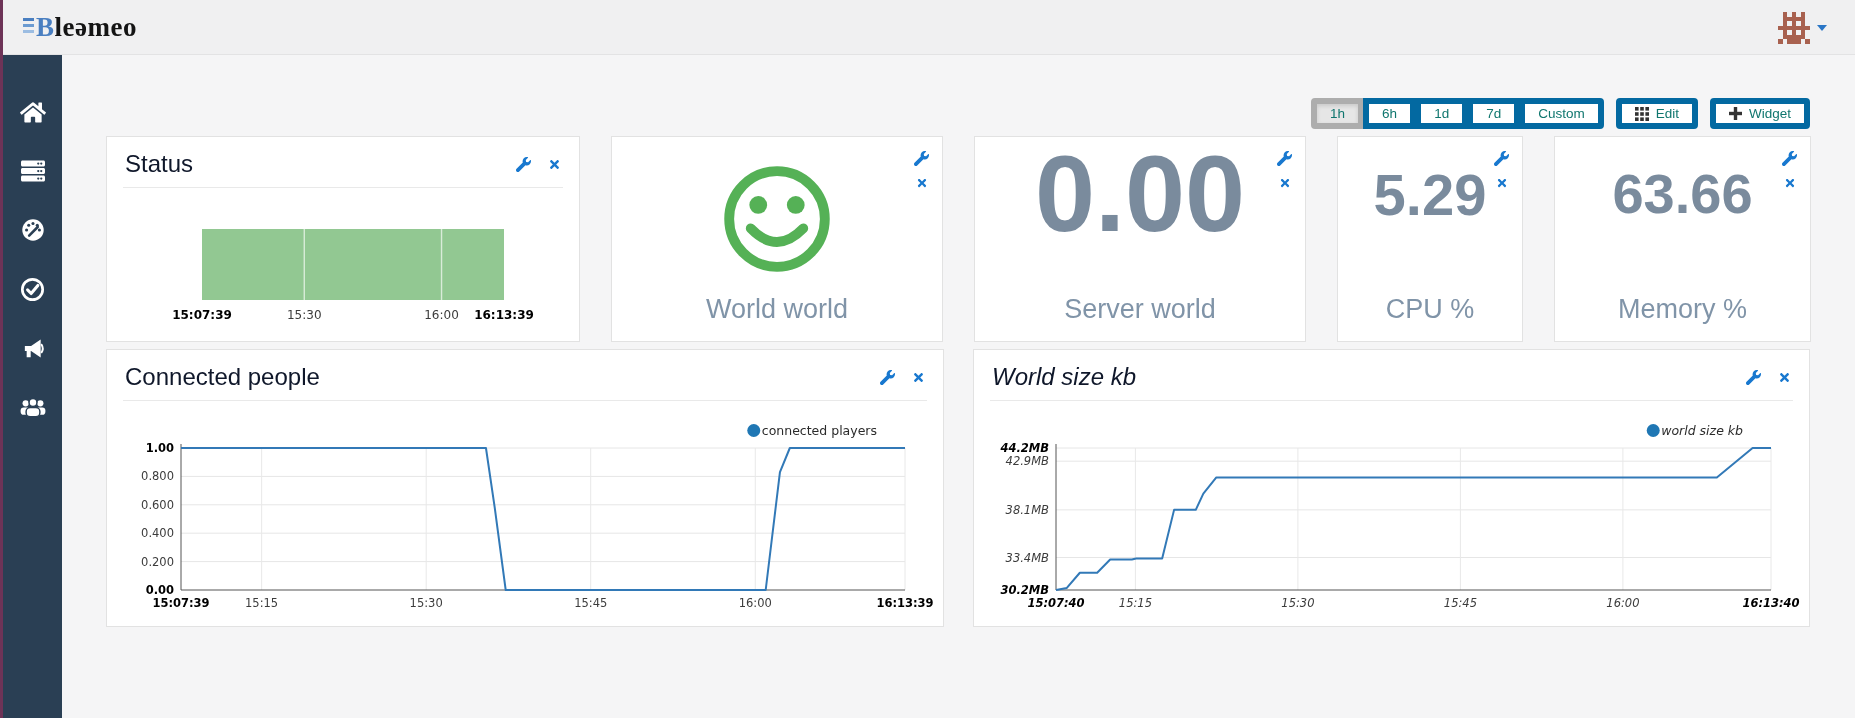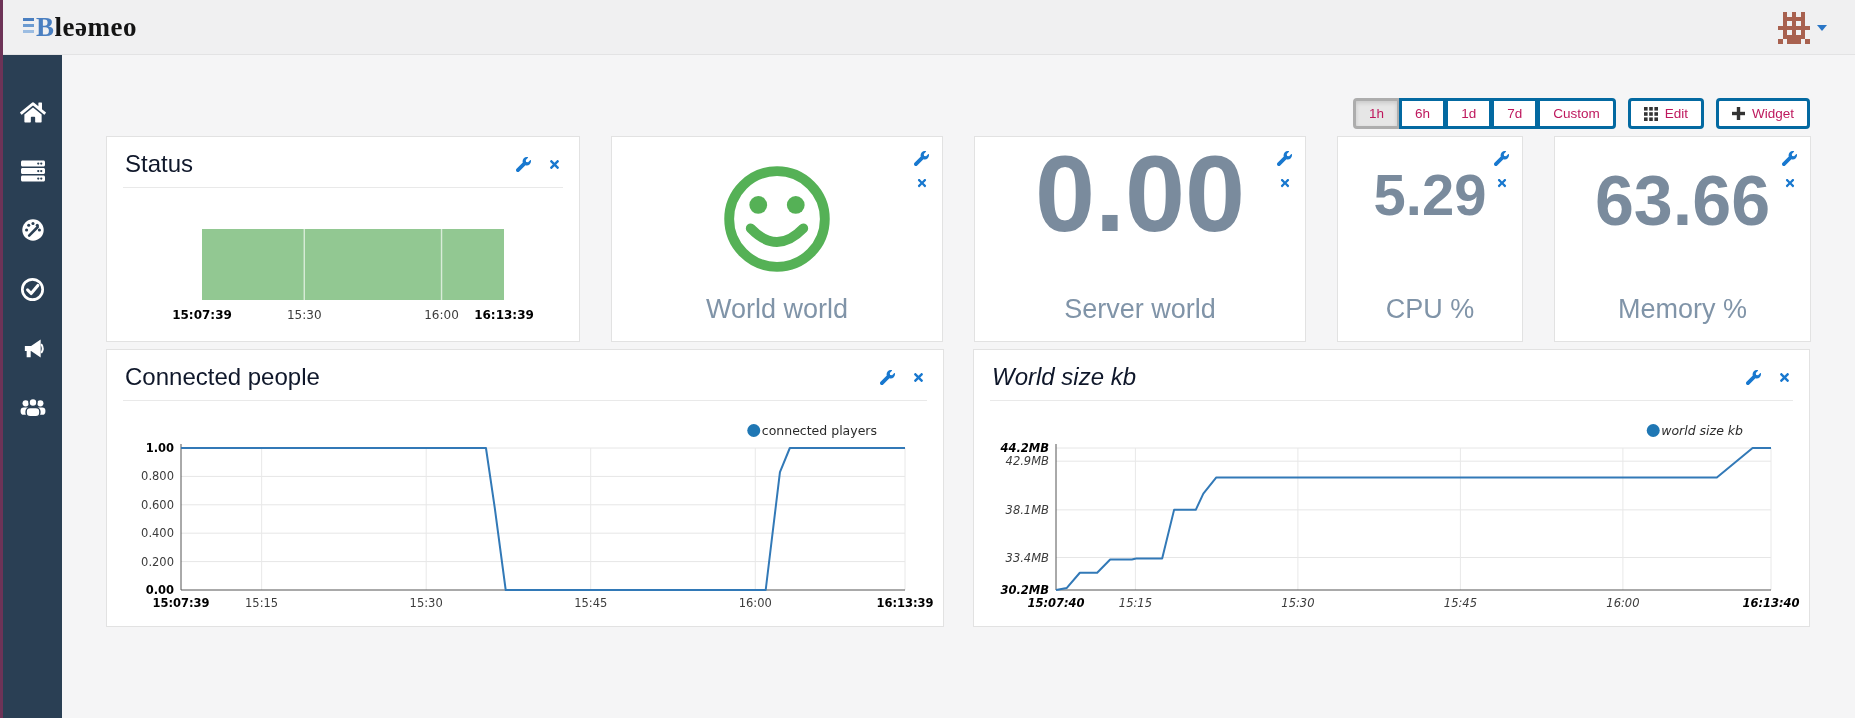--- a/index.html
+++ b/index.html
@@ -38,21 +38,21 @@
     display:flex; flex-direction:column; align-items:center;
     padding-top:46px; gap:33px;
   }
   .side-item { width:59px; height:26px; display:flex; justify-content:center; align-items:center; cursor:pointer; }
   .side-item svg { fill:#ffffff; }
   
   .main { position:absolute; left:62px; top:56px; width:1793px; height:662px; }
   .toolbar { position:absolute; top:42px; right:45px; display:flex; gap:12px; }
   .btn-group { display:flex; }
   .btn {
-    height:31px; background:#fff; border:3px solid #0369a1; color:#be185d;
+    height:31px; background:#fff; border:6px solid #0369a1; color:#0f766e;
     font-size:13.5px; font-family:"Liberation Sans",sans-serif;
     padding:6px 13px; cursor:pointer; display:flex; align-items:center; gap:7px; line-height:17px;
   }
   .btn-group .btn { border-radius:0; margin-left:-1px; }
   .btn-group .btn:first-child { border-radius:4px 0 0 4px; margin-left:0; }
   .btn-group .btn:last-child { border-radius:0 4px 4px 0; }
   .btn.single { border-radius:4px; }
   .btn.active { background:#e6e6e6; border-color:#adadad; box-shadow:inset 0 2px 4px rgba(0,0,0,.13); }
   .btn svg { fill:#333; }
   
@@ -65,21 +65,21 @@
   .tools { display:flex; gap:17px; align-items:center; }
   .tools-col { position:absolute; right:13px; top:14px; display:flex; flex-direction:column; gap:11px; align-items:center; z-index:3; }
   .tool { cursor:pointer; display:flex; }
   .tool svg { fill:#1878cf; }
   
   .bigcard-body { position:absolute; inset:0; display:flex; flex-direction:column; align-items:center; justify-content:space-between; padding:8px 4px 16px 4px; }
   .big-value { font-weight:bold; color:#7a8b9d; line-height:1.05; white-space:nowrap; }
   .big-label { font-size:27px; color:#8094a8; }
   .v-load  { font-size:108px; margin-top:-8px; }
   .v-cpu   { font-size:58px;  margin-top:20px; }
-  .v-mem   { font-size:70px;  margin-top:20px;text-align:center; }
+  .v-mem   { font-size:56px;  margin-top:20px;text-align:center; }
   .smiley-wrap { margin-top:14px; display:flex; justify-content:center; }
   
   svg text { font-family:"DejaVu Sans", sans-serif; }
   .chart-abs { position:absolute; }
 </style>
 </head>
 <body>
 
 <div class="edge-strip"></div>
 

